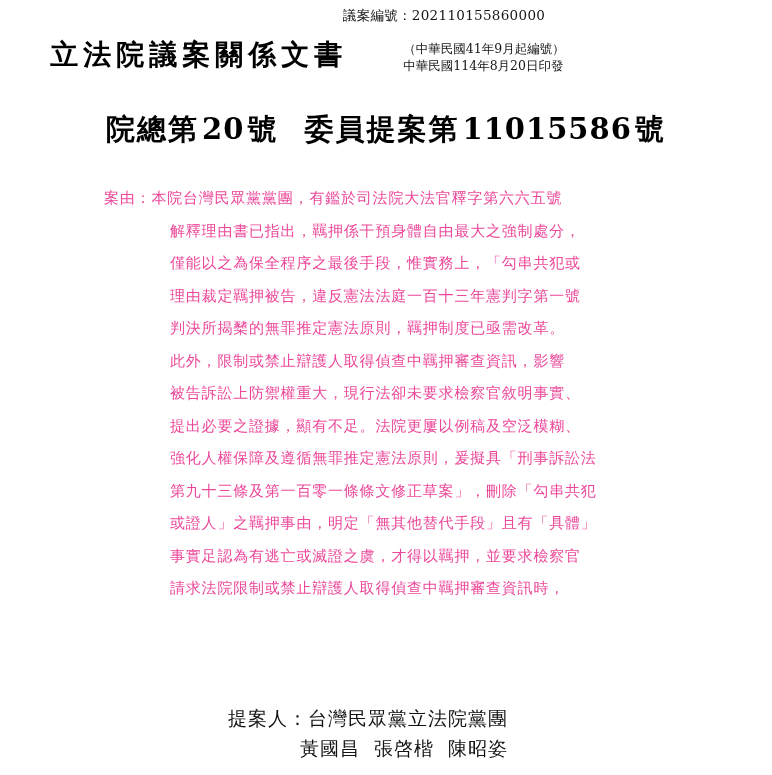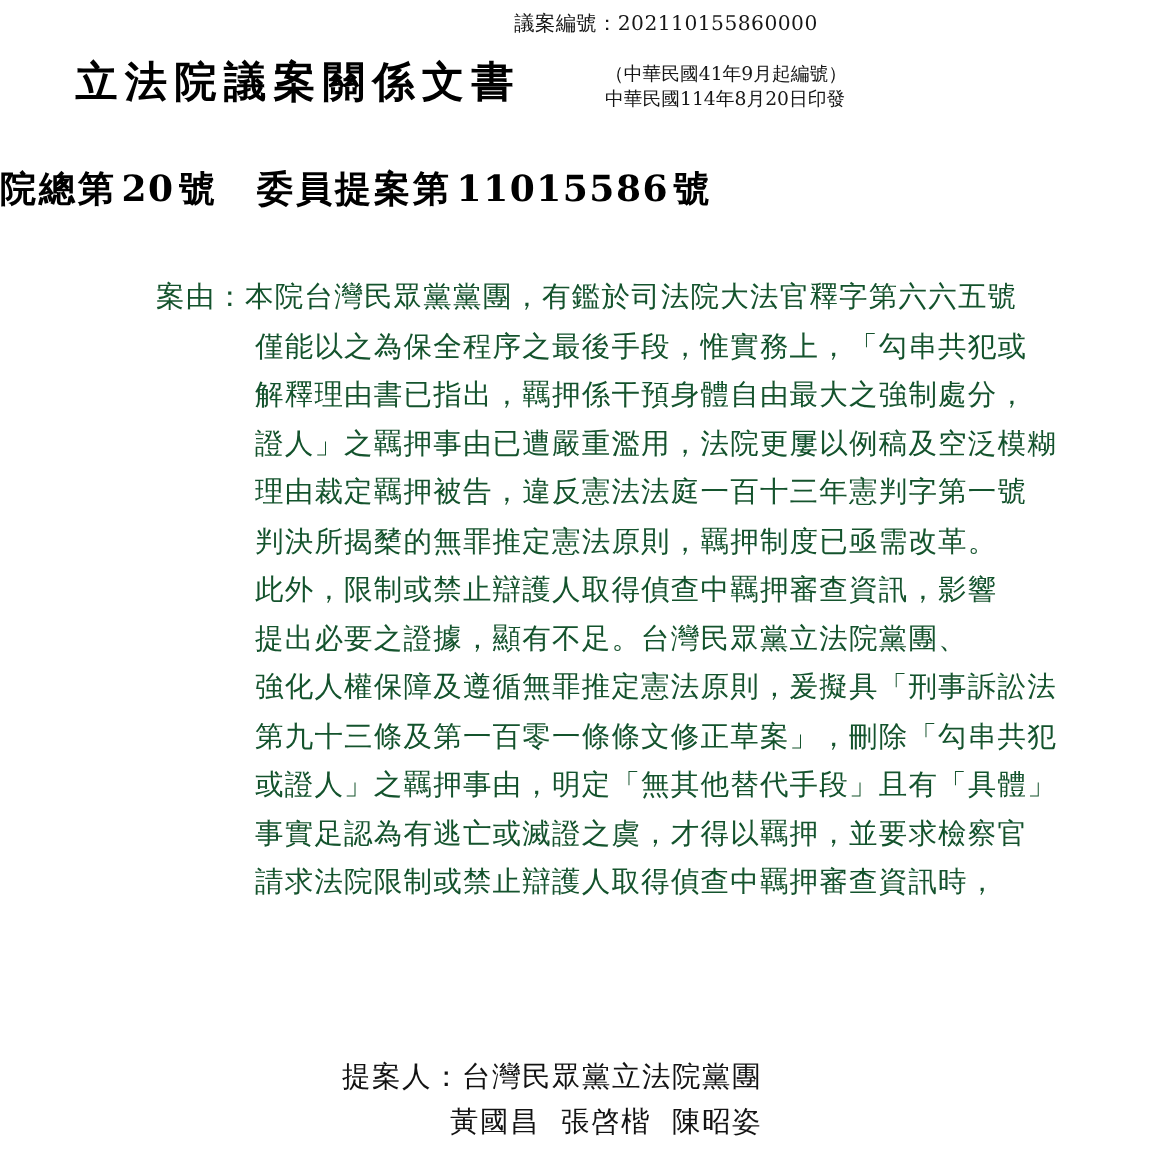--- a/index.html
+++ b/index.html
@@ -70,46 +70,47 @@
     color: #161616;
   }
   .masthead-meta div { letter-spacing: 0px; margin-left: 44px; }
 
   
   .bill-line {
     position: absolute;
     top: 110px;
     left: 0;
     width: 772px;
-    font-size: 24px;
+    text-align: center;
+    font-size: 29px;
     font-weight: 700;
     letter-spacing: 2px;
     white-space: nowrap;
     color: #000;
   }
   .bill-line .gap { display: inline-block; width: 26px; }
   .bill-line .num {
     font-family: "DejaVu Serif", "Liberation Serif", serif;
     letter-spacing: 1px;
     padding: 0 3px;
   }
 
   
   .body-block {
     position: absolute;
     top: 182px;
     left: 104px;
     width: 596px;
   }
   .body-line {
-    font-size: 19px;
+    font-size: 15px;
     line-height: 32.5px;
     letter-spacing: 0.8px;
     white-space: nowrap;
-    color: #14532d;
+    color: #ec4899;
   }
   .body-line.first { text-indent: 0; }
   .body-line.cont { padding-left: 66px; }
 
   
   .sign-block {
     position: absolute;
     top: 703px;
     left: 0;
     width: 772px;
@@ -141,27 +142,27 @@
       <div>中華民國114年8月20日印發</div>
     </div>
   </div>
 
   <div class="bill-line">
     <span>院總第</span><span class="num">20</span><span>號</span><span class="gap"></span><span>委員提案第</span><span class="num">11015586</span><span>號</span>
   </div>
 
   <div class="body-block">
     <div class="body-line first">案由：本院台灣民眾黨黨團，有鑑於司法院大法官釋字第六六五號</div>
+    <div class="body-line cont">解釋理由書已指出，羈押係干預身體自由最大之強制處分，</div>
     <div class="body-line cont">僅能以之為保全程序之最後手段，惟實務上，「勾串共犯或</div>
-    <div class="body-line cont">解釋理由書已指出，羈押係干預身體自由最大之強制處分，</div>
-    <div class="body-line cont">證人」之羈押事由已遭嚴重濫用，法院更屢以例稿及空泛模糊</div>
     <div class="body-line cont">理由裁定羈押被告，違反憲法法庭一百十三年憲判字第一號</div>
     <div class="body-line cont">判決所揭櫫的無罪推定憲法原則，羈押制度已亟需改革。</div>
     <div class="body-line cont">此外，限制或禁止辯護人取得偵查中羈押審查資訊，影響</div>
-    <div class="body-line cont">提出必要之證據，顯有不足。台灣民眾黨立法院黨團、</div>
+    <div class="body-line cont">被告訴訟上防禦權重大，現行法卻未要求檢察官敘明事實、</div>
+    <div class="body-line cont">提出必要之證據，顯有不足。法院更屢以例稿及空泛模糊、</div>
     <div class="body-line cont">強化人權保障及遵循無罪推定憲法原則，爰擬具「刑事訴訟法</div>
     <div class="body-line cont">第九十三條及第一百零一條條文修正草案」，刪除「勾串共犯</div>
     <div class="body-line cont">或證人」之羈押事由，明定「無其他替代手段」且有「具體」</div>
     <div class="body-line cont">事實足認為有逃亡或滅證之虞，才得以羈押，並要求檢察官</div>
     <div class="body-line cont">請求法院限制或禁止辯護人取得偵查中羈押審查資訊時，</div>
   </div>
 
   <div class="sign-block">
     <div class="sign-line sign-proposer">提案人：台灣民眾黨立法院黨團</div>
     <div class="sign-line sign-names">

